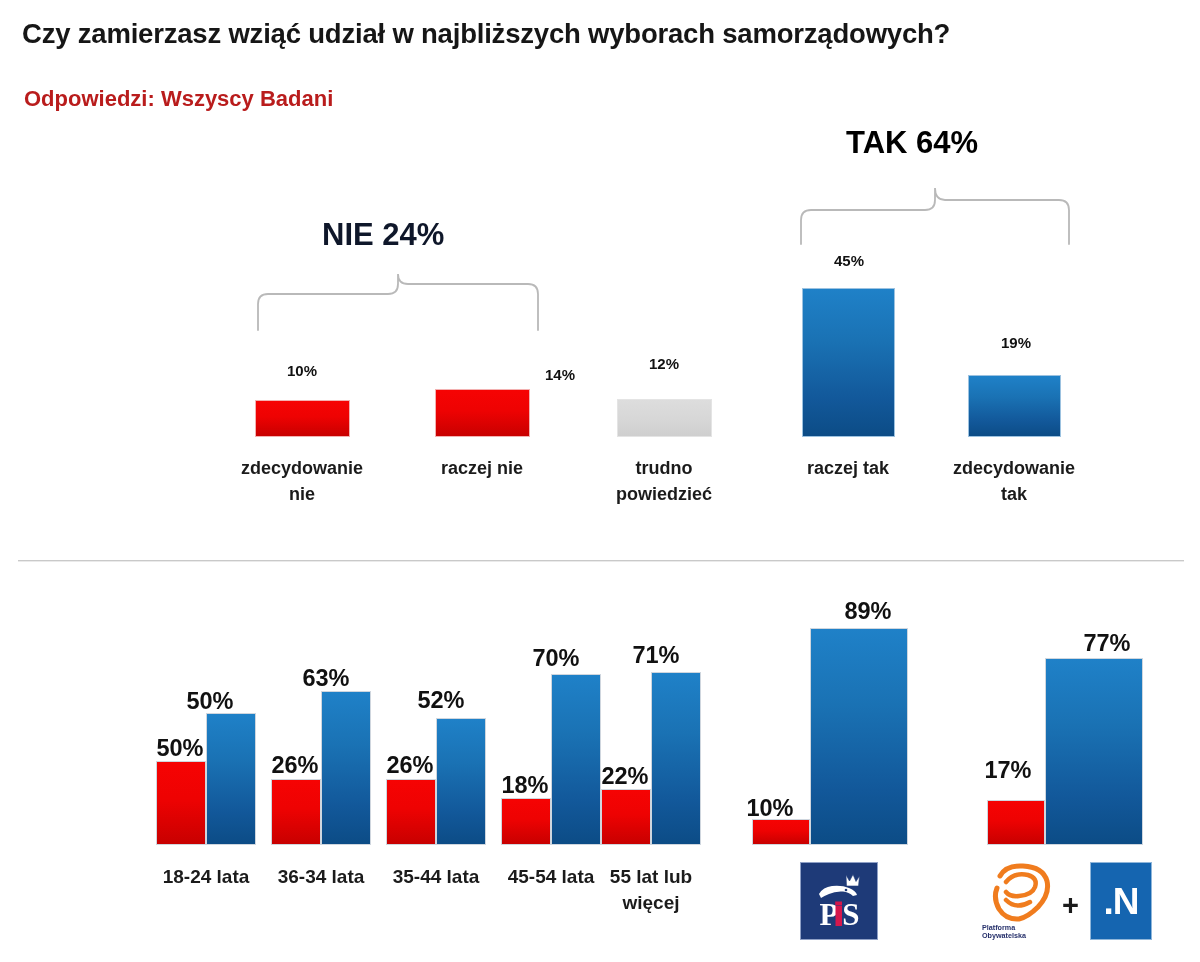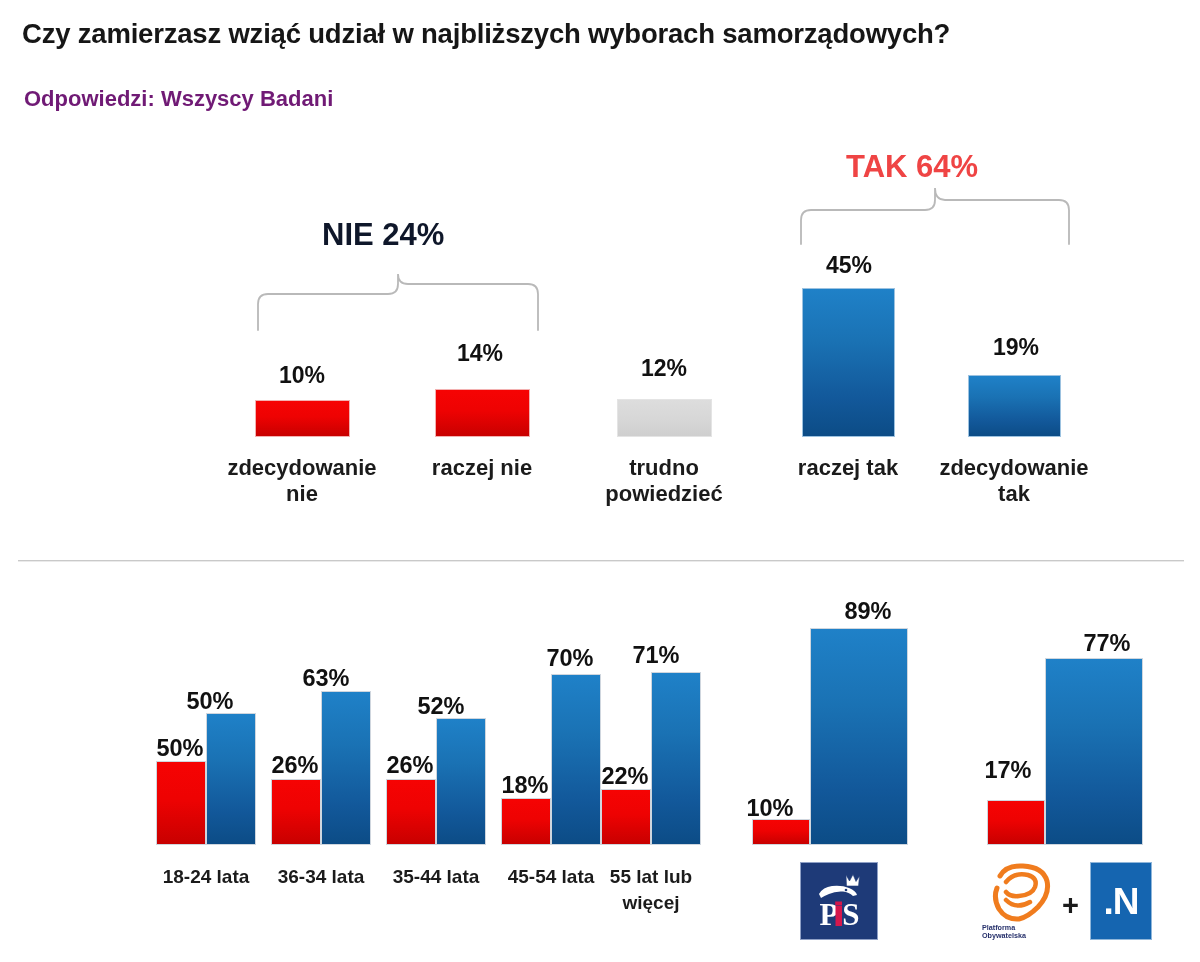--- a/index.html
+++ b/index.html
@@ -30,44 +30,44 @@
     color: #161616;
     letter-spacing: -0.2px;
     white-space: nowrap;
   }
   #subtitle {
     position: absolute;
     left: 24px;
     top: 86px;
     font-size: 22px;
     font-weight: bold;
-    color: #701a75;
+    color: #b91c1c;
     white-space: nowrap;
   }
   
   .group-heading {
     position: absolute;
     font-size: 31px;
     font-weight: bold;
     white-space: nowrap;
   }
   #nie-heading { left: 322px; top: 217px; color: #0f172a; }
-  #tak-heading { left: 846px; top: 149px; color: #ef4444; }
+  #tak-heading { left: 846px; top: 125px; color: #000000; }
   .brace { position: absolute; }
   
   #top-chart {
     position: absolute;
     left: 0; top: 0;
     width: 1200px; height: 560px;
   }
   .tval {
     position: absolute;
     width: 190px;
     text-align: center;
-    font-size: 23px;
+    font-size: 15px;
     font-weight: bold;
     color: #111111;
     white-space: nowrap;
   }
   .tbar {
     position: absolute;
     border: 1px solid #cfd6de;
     box-sizing: border-box;
   }
   .bar-red {
@@ -79,21 +79,21 @@
     border-color: #e4e4e4;
   }
   .bar-blue {
     background: linear-gradient(to bottom, #1f81c8 0%, #1a72b4 35%, #12589a 75%, #0c4c86 100%);
     border-color: #9cc2e0;
   }
   .tlabel {
     position: absolute;
     width: 200px;
     text-align: center;
-    font-size: 22px;
+    font-size: 18px;
     font-weight: bold;
     color: #1b1b1b;
     line-height: 26px;
   }
   
   #divider {
     position: absolute;
     left: 18px;
     top: 560px;
     width: 1166px;
@@ -203,21 +203,21 @@
 
     <div class="group-heading" id="tak-heading">TAK 64%</div>
     <svg class="brace" style="left:793px; top:186px;" width="285" height="62" viewBox="0 0 285 62">
       <path d="M8 58 L8 34 Q8 24 18 24 L132 24 Q142 24 142 14 L142 2 Q142 14 152 14 L266 14 Q276 14 276 24 L276 58" fill="none" stroke="#b9b9b9" stroke-width="1.8" stroke-linecap="round"></path>
     </svg>
 
     <div class="tval" style="left:207px; top:362px;">10%</div>
     <div class="tbar bar-red" style="left:255px; top:400px; width:95px; height:37px;"></div>
     <div class="tlabel" style="left:202px; top:455px;">zdecydowanie<br>nie</div>
 
-    <div class="tval" style="left:385px; top:340px;">14%</div>
+    <div class="tval" style="left:385px; top:366px;text-align:right;">14%</div>
     <div class="tbar bar-red" style="left:435px; top:389px; width:95px; height:48px;"></div>
     <div class="tlabel" style="left:382px; top:455px;">raczej nie</div>
 
     <div class="tval" style="left:569px; top:355px;">12%</div>
     <div class="tbar bar-gray" style="left:617px; top:399px; width:95px; height:38px;"></div>
     <div class="tlabel" style="left:564px; top:455px;">trudno<br>powiedzieć</div>
 
     <div class="tval" style="left:754px; top:252px;">45%</div>
     <div class="tbar bar-blue" style="left:802px; top:288px; width:93px; height:149px;"></div>
     <div class="tlabel" style="left:748px; top:455px;">raczej tak</div>
@@ -238,27 +238,27 @@
     <div class="blabel" style="left:136px; bottom:72px; width:140px;margin-top:36px;">18-24 lata</div>
 
     <div class="bval" style="left:265px; bottom:183px; width:60px;">26%</div>
     <div class="bbar bar-red" style="left:271px; width:50px; height:66px;"></div>
     <div class="bval" style="left:296px; bottom:270px; width:60px;">63%</div>
     <div class="bbar bar-blue" style="left:321px; width:50px; height:154px;"></div>
     <div class="blabel" style="left:251px; bottom:72px; width:140px;">36-34 lata</div>
 
     <div class="bval" style="left:380px; bottom:183px; width:60px;">26%</div>
     <div class="bbar bar-red" style="left:386px; width:50px; height:66px;"></div>
-    <div class="bval" style="left:411px; bottom:242px; width:60px;">52%</div>
+    <div class="bval" style="left:411px; bottom:248px; width:60px;">52%</div>
     <div class="bbar bar-blue" style="left:436px; width:50px; height:127px;"></div>
     <div class="blabel" style="left:366px; bottom:72px; width:140px;">35-44 lata</div>
 
     <div class="bval" style="left:495px; bottom:163px; width:60px;">18%</div>
     <div class="bbar bar-red" style="left:501px; width:50px; height:47px;"></div>
-    <div class="bval" style="left:526px; bottom:290px; width:60px;margin-left:14px;">70%</div>
+    <div class="bval" style="left:526px; bottom:290px; width:60px;">70%</div>
     <div class="bbar bar-blue" style="left:551px; width:50px; height:171px;"></div>
     <div class="blabel" style="left:481px; bottom:72px; width:140px;">45-54 lata</div>
 
     <div class="bval" style="left:595px; bottom:172px; width:60px;">22%</div>
     <div class="bbar bar-red" style="left:601px; width:50px; height:56px;"></div>
     <div class="bval" style="left:626px; bottom:293px; width:60px;">71%</div>
     <div class="bbar bar-blue" style="left:651px; width:50px; height:173px;"></div>
     <div class="blabel" style="left:581px; bottom:46px; width:140px;">55 lat lub<br>więcej</div>
 
     <div class="bval" style="left:740px; bottom:140px; width:60px;">10%</div>

